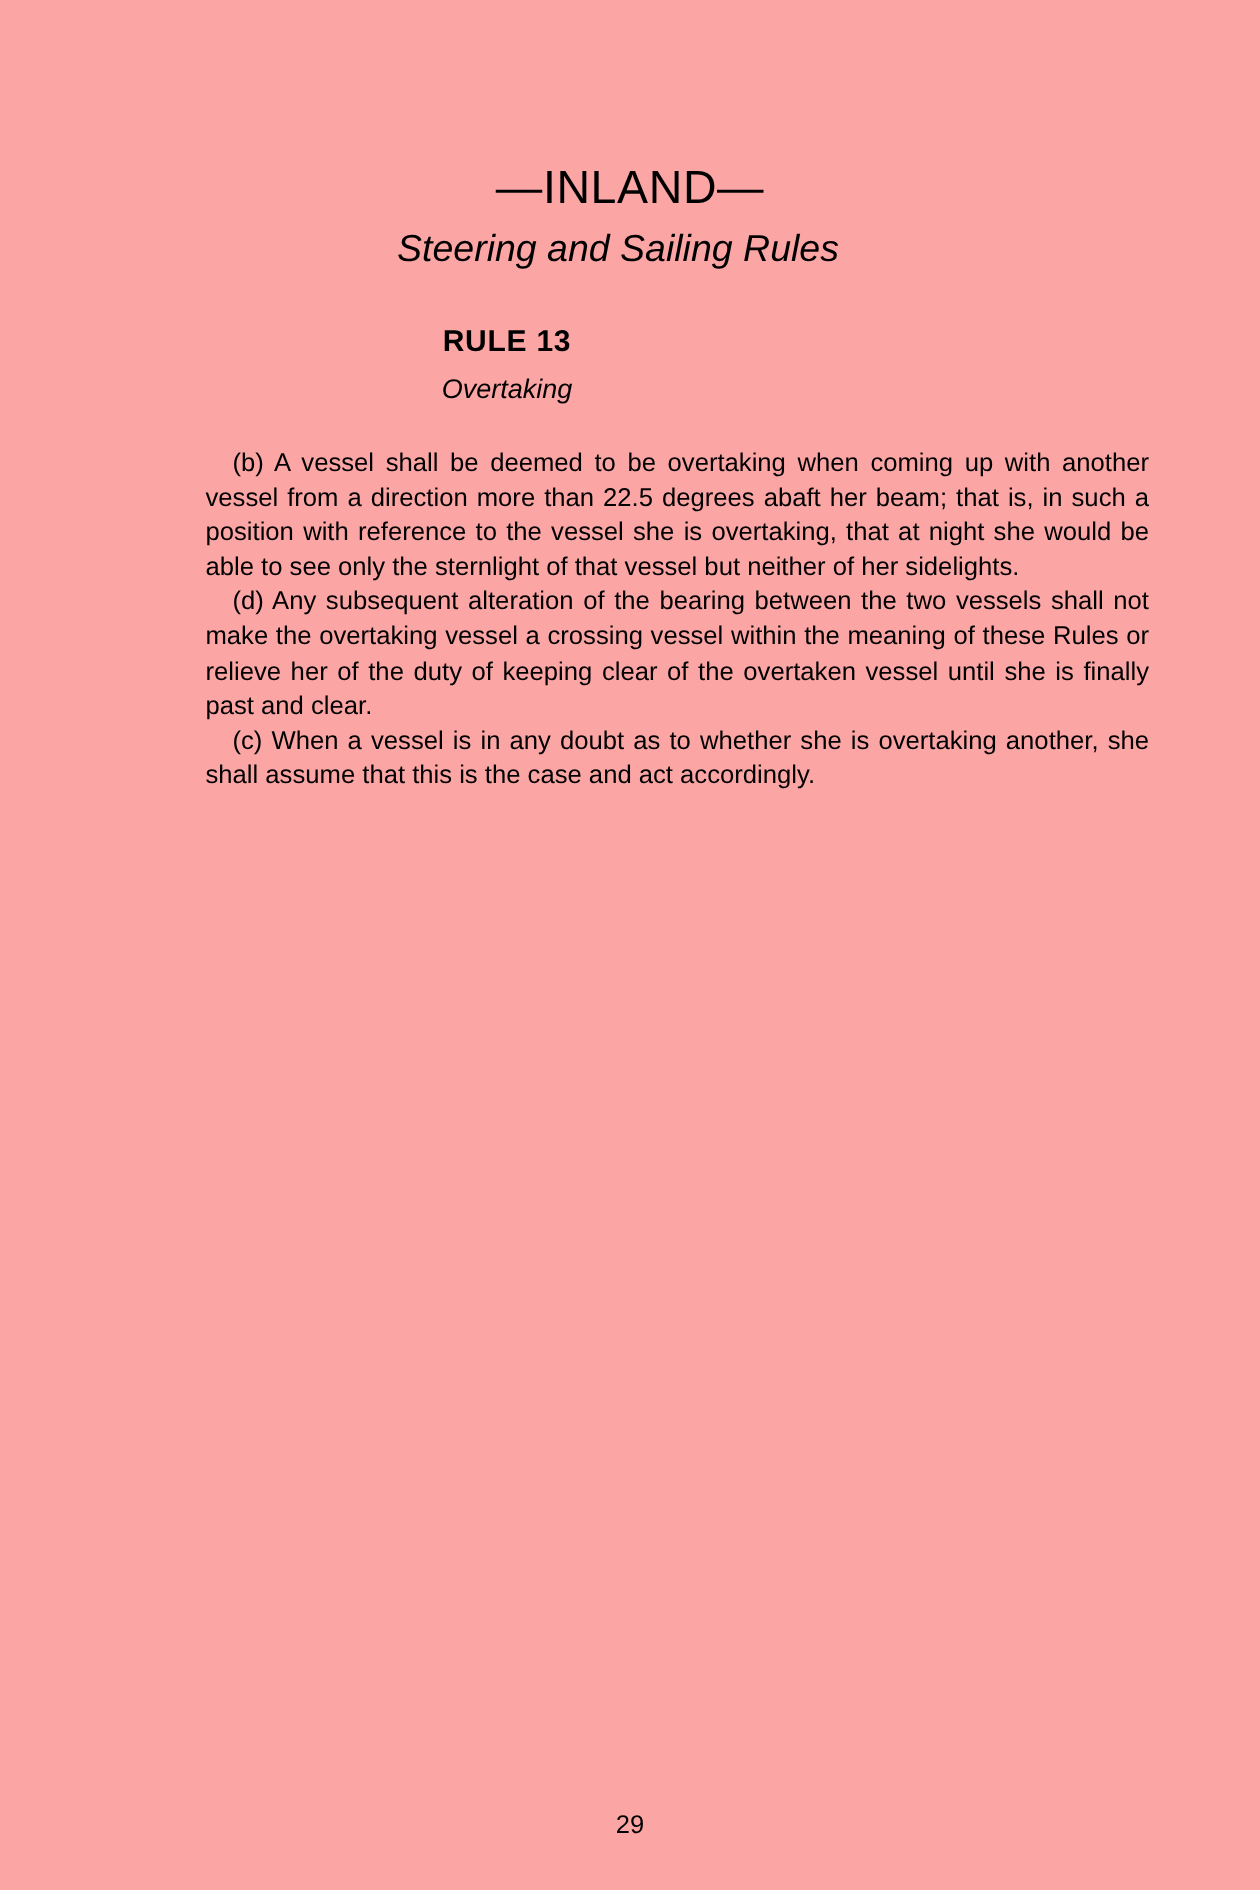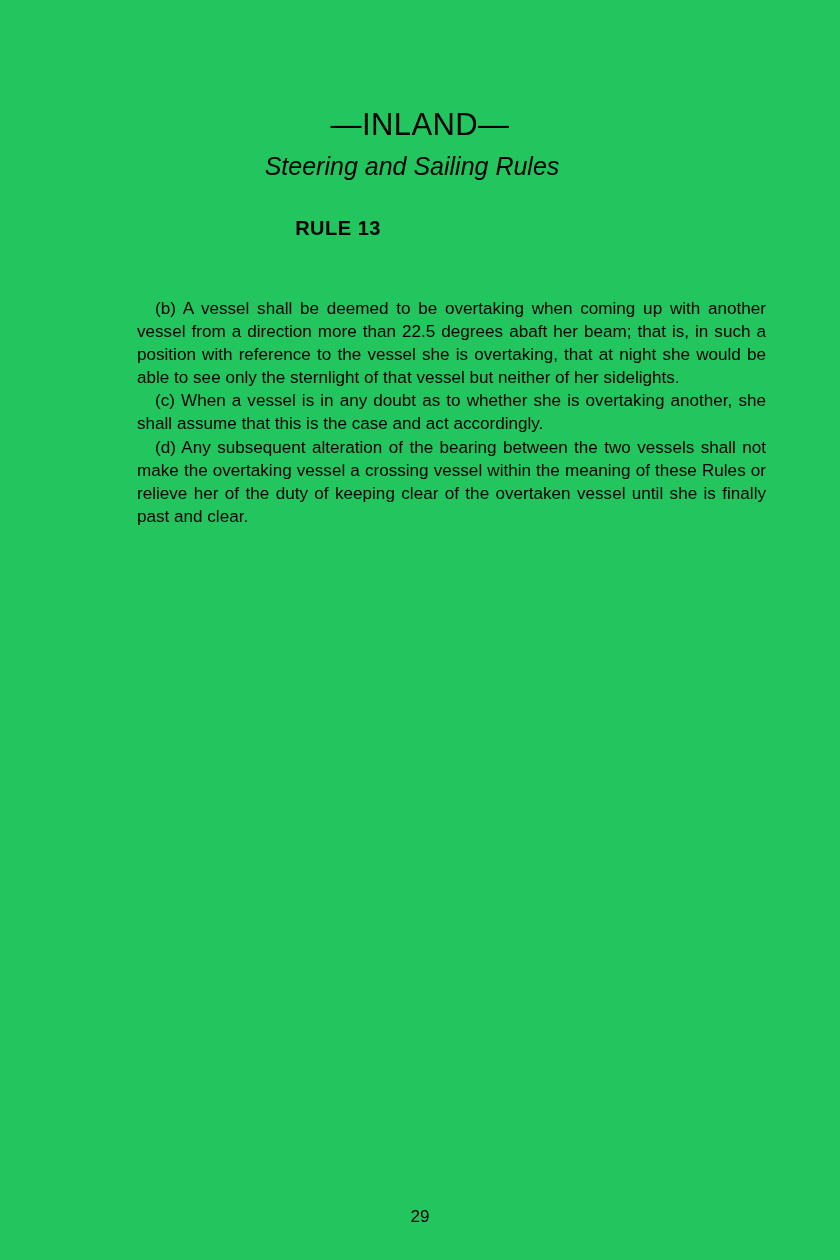--- a/index.html
+++ b/index.html
@@ -5,21 +5,21 @@
   html, body {
     margin: 0;
     padding: 0;
     background: #ffffff;
   }
 
   .page {
     position: relative;
     width: 840px;
     height: 1260px;
-    background: #22c55e;
+    background: #fca5a5;
     margin: 0 auto;
     overflow: hidden;
     font-family: "Liberation Sans", sans-serif;
     color: #000000;
     -webkit-font-smoothing: antialiased;
   }
 
   
   .doc-header {
     position: absolute;
@@ -108,25 +108,26 @@
 
 <div class="page">
 
   <div class="doc-header">
     <h1 class="doc-title">—INLAND—</h1>
     <h2 class="doc-subtitle">Steering and Sailing Rules</h2>
   </div>
 
   <div class="rule-heading">
     <h3 class="rule-number">RULE 13</h3>
+    <h4 class="rule-name">Overtaking</h4>
   </div>
 
   <div class="body-text">
     <p class="para">(b) A vessel shall be deemed to be overtaking when coming up with another vessel from a direction more than 22.5 degrees abaft her beam; that is, in such a position with reference to the vessel she is overtaking, that at night she would be able to see only the sternlight  of that vessel but neither of her sidelights.</p>
+    <p class="para">(d) Any subsequent alteration of the bearing between the two vessels shall not make the overtaking vessel a crossing vessel within the meaning of these Rules or relieve her of the duty of keeping clear of the overtaken vessel until she is finally past and clear.</p>
     <p class="para">(c) When a vessel is in any doubt as to whether she is overtaking another, she shall assume that this is the case and act accordingly.</p>
-    <p class="para">(d) Any subsequent alteration of the bearing between the two vessels shall not make the overtaking vessel a crossing vessel within the meaning of these Rules or relieve her of the duty of keeping clear of the overtaken vessel until she is finally past and clear.</p>
   </div>
 
   <div class="page-footer">
     <p class="folio">29</p>
   </div>
 
 </div>
 
 </body></html>

